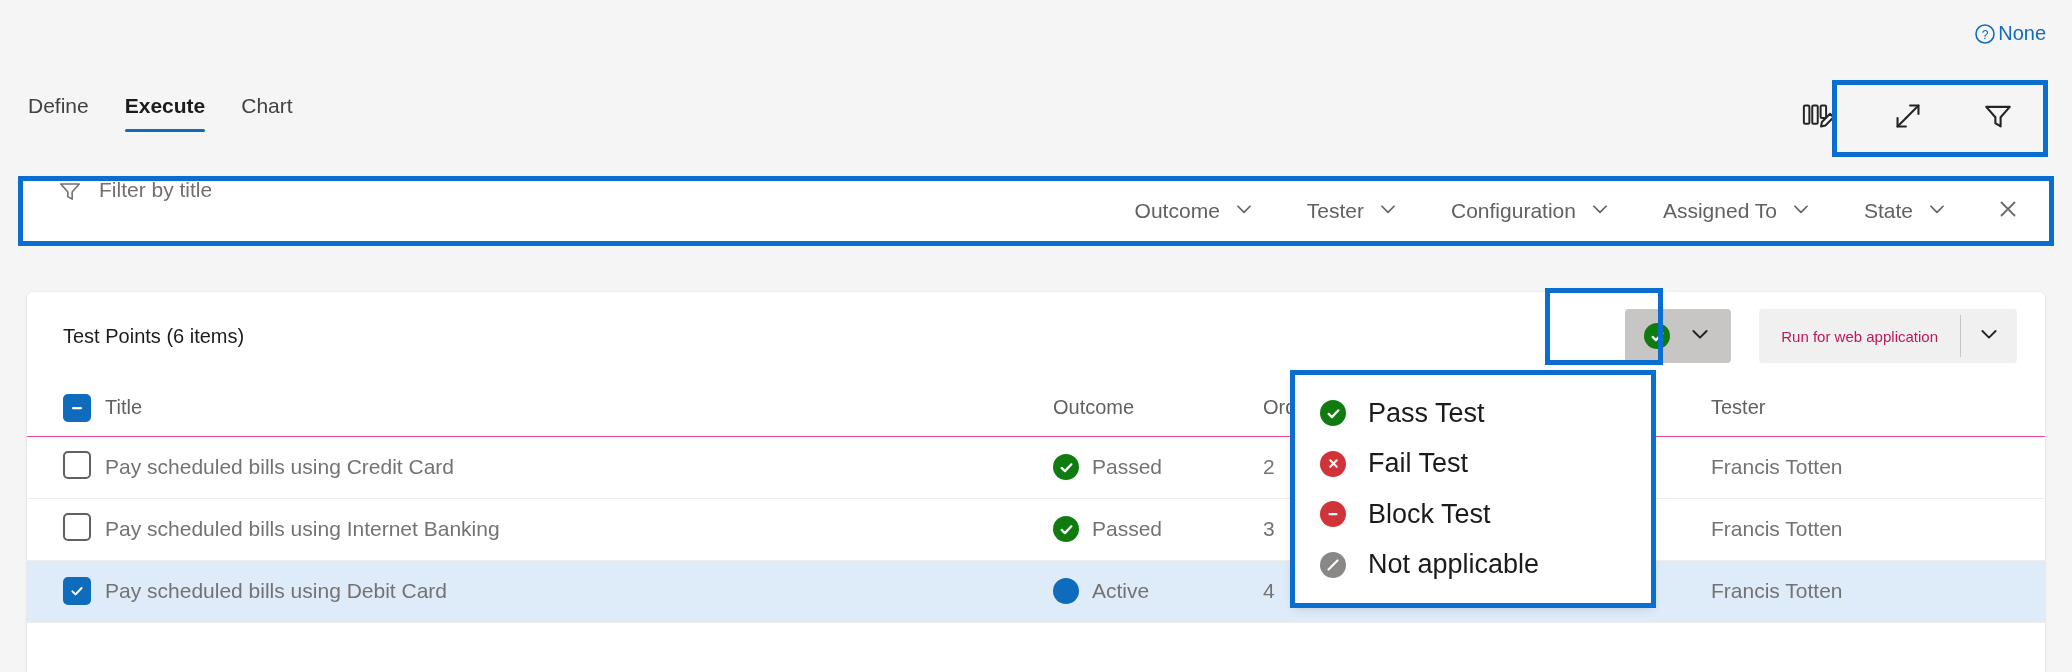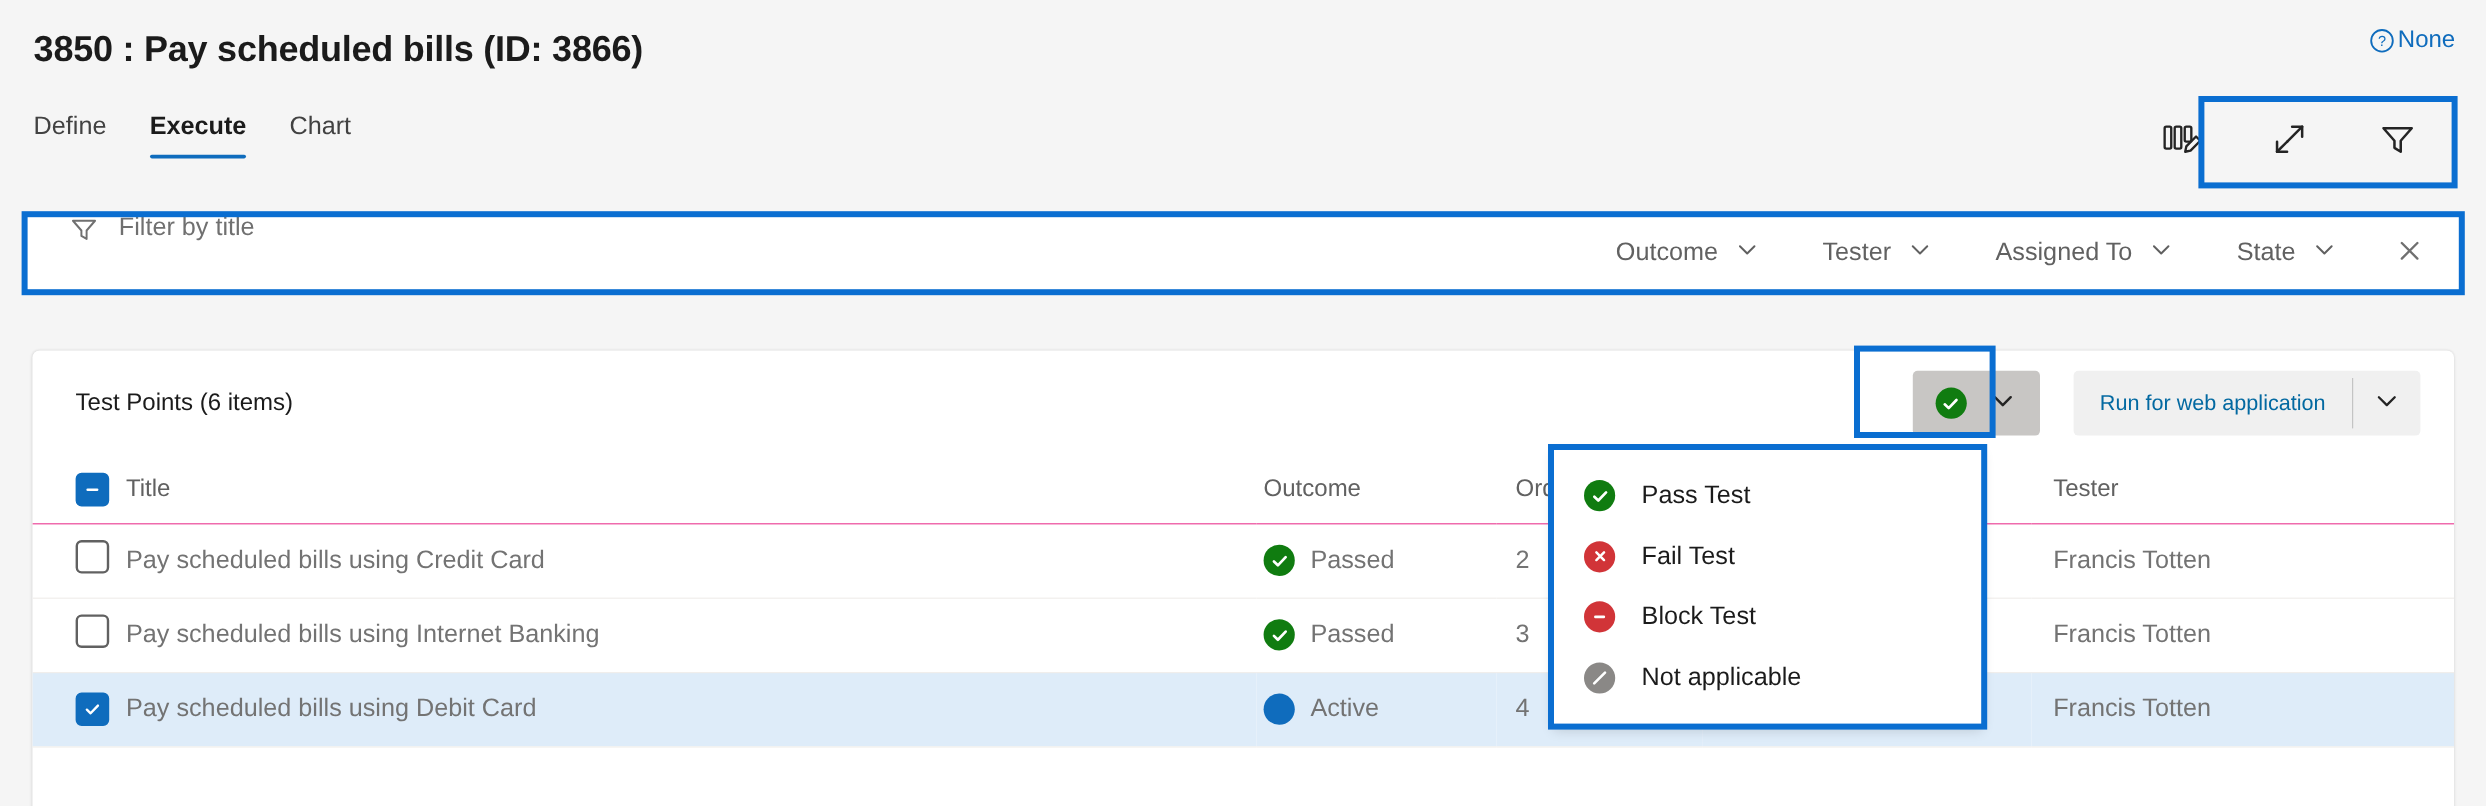--- a/index.html
+++ b/index.html
@@ -103,21 +103,21 @@
     display: flex; align-items: center; gap: 18px;
     background: #c8c6c4; border-radius: 4px;
     height: 54px; padding: 0 19px; cursor: pointer;
   }
   .split-btn {
     display: flex; align-items: stretch;
     background: #f0f0f0; border-radius: 4px; height: 54px; cursor: pointer;
   }
   .split-btn .label {
     display: flex; align-items: center; padding: 16px 22px;
-    font-size: 18px; color: #0369a1; white-space: nowrap;
+    font-size: 15px; color: #be185d; white-space: nowrap;
   }
   .split-btn .divider { width: 1px; background: #c4c4c4; margin: 6px 0; }
   .split-btn .caret {
     display: flex; align-items: center; justify-content: center; width: 56px;
   }
 
   
   table.tp { width: 100%; border-collapse: collapse; table-layout: fixed; }
   table.tp th {
     text-align: left; font-weight: 400; font-size: 20px; color: #616161;
@@ -172,29 +172,28 @@
     width: 358px; height: 230px;
     background: #ffffff;
     box-shadow: 0 4px 10px rgba(0,0,0,0.16);
     z-index: 30;
     padding: 14px 0;
     display: flex; flex-direction: column; justify-content: space-around;
   }
   .menu-item {
     display: flex; align-items: center; gap: 22px;
     padding: 0 26px; height: 53px; cursor: pointer;
-    font-size: 21px; color: #1b1b1b;
+    font-size: 27px; color: #1b1b1b;
   }
 </style>
 </head>
 <body>
 
 <div class="page">
 
-  <div class="page-title">3850 : Pay scheduled bills (ID: 3866)</div>
 
   <div class="help-link">
     <span>
       <svg width="22" height="22" viewBox="0 0 20 20" fill="none">
         <circle cx="10" cy="10" r="8.2" stroke="#0f6cbd" stroke-width="1.4"></circle>
         <text x="10" y="14.2" font-size="11" fill="#0f6cbd" text-anchor="middle" font-family="Liberation Sans, sans-serif">?</text>
       </svg>
     </span>
     <span>None</span>
   </div>
@@ -255,20 +254,28 @@
       <div class="filter-pill">
         <span>Outcome</span>
         <span>
           <svg width="22" height="22" viewBox="0 0 20 20" fill="none" stroke="#616161" stroke-width="1.5" stroke-linecap="round" stroke-linejoin="round">
               <path d="M4.5 7.5 L10 13 L15.5 7.5"></path>
             </svg>
         </span>
       </div>
       <div class="filter-pill">
         <span>Tester</span>
+        <span>
+          <svg width="22" height="22" viewBox="0 0 20 20" fill="none" stroke="#616161" stroke-width="1.5" stroke-linecap="round" stroke-linejoin="round">
+              <path d="M4.5 7.5 L10 13 L15.5 7.5"></path>
+            </svg>
+        </span>
+      </div>
+      <div class="filter-pill">
+        <span>Configuration</span>
         <span>
           <svg width="22" height="22" viewBox="0 0 20 20" fill="none" stroke="#616161" stroke-width="1.5" stroke-linecap="round" stroke-linejoin="round">
               <path d="M4.5 7.5 L10 13 L15.5 7.5"></path>
             </svg>
         </span>
       </div>
       <div class="filter-pill">
         <span>Assigned To</span>
         <span>
           <svg width="22" height="22" viewBox="0 0 20 20" fill="none" stroke="#616161" stroke-width="1.5" stroke-linecap="round" stroke-linejoin="round">

